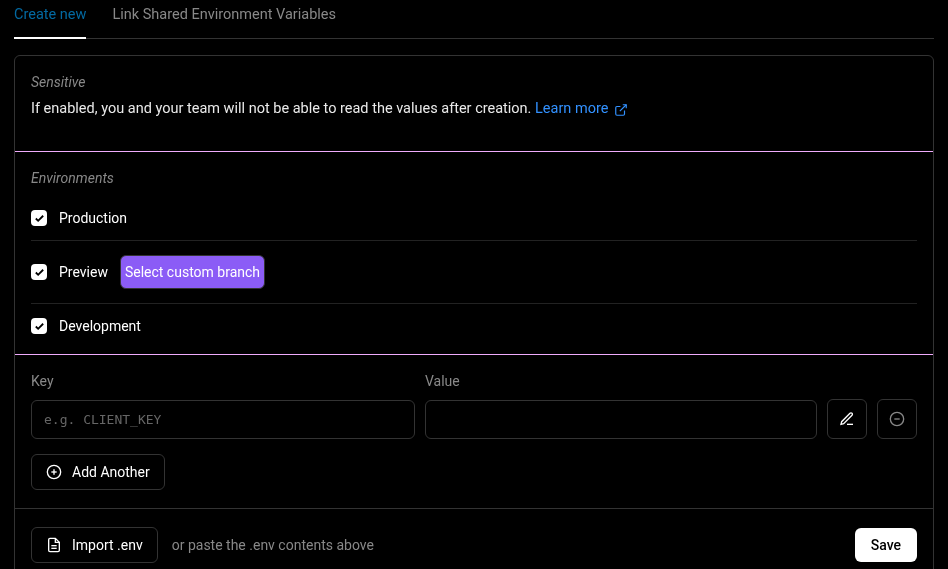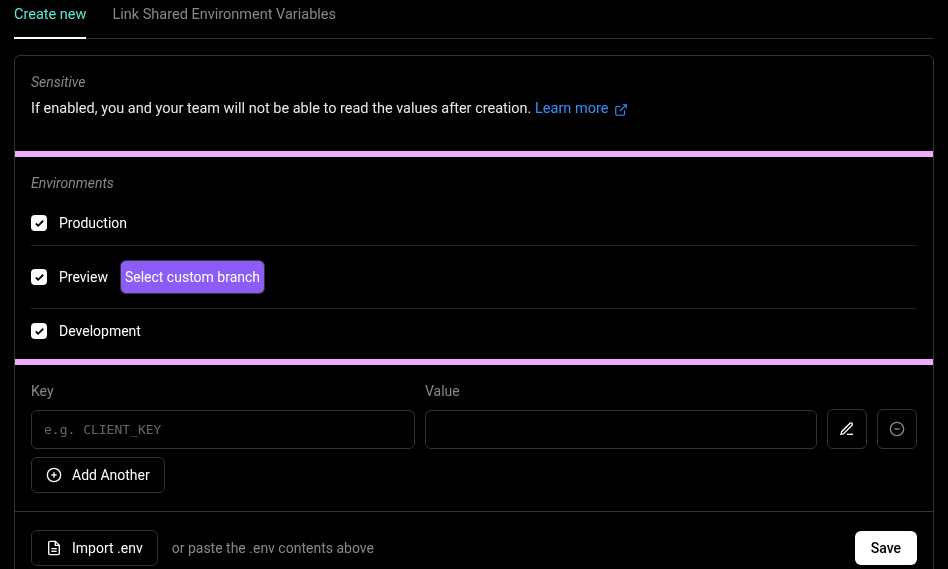--- a/index.html
+++ b/index.html
@@ -25,35 +25,35 @@
       border-bottom: 1px solid #333;
       padding-top: 6px;
     }
     .tab {
       padding-bottom: 14px;
       color: #888;
       cursor: pointer;
       font-size: 14.5px;
     }
     .tab.active {
-      color: #5eead4;
+      color: #0369a1;
       border-bottom: 2px solid #fff;
       margin-bottom: -1px;
     }
     .panel {
       border: 1px solid #333;
       border-radius: 6px;
       margin-top: 16px;
       background: #000;
     }
     .section {
       padding: 18px 16px;
     }
     .section + .section {
-      border-top: 6px solid #f0abfc;
+      border-top: 1px solid #f0abfc;
     }
     .section-label {
       color: #888;
       font-size: 14px;
       margin-bottom: 10px;
       font-style: italic;
     }
     .sensitive-desc {
       color: #eaeaea;
       margin-bottom: 16px;
@@ -180,21 +180,21 @@
       align-items: center;
       justify-content: center;
       cursor: pointer;
       flex-shrink: 0;
     }
     .icon-btn svg {
       width: 16px;
       height: 16px;
     }
     .add-another {
-      margin-top: 8px;
+      margin-top: 15px;
       border: 1px solid #333;
       background: #000;
       color: #fff;
       padding: 9px 14px;
       border-radius: 6px;
       font-size: 14px;
       display: inline-flex;
       align-items: center;
       gap: 10px;
       cursor: pointer;

